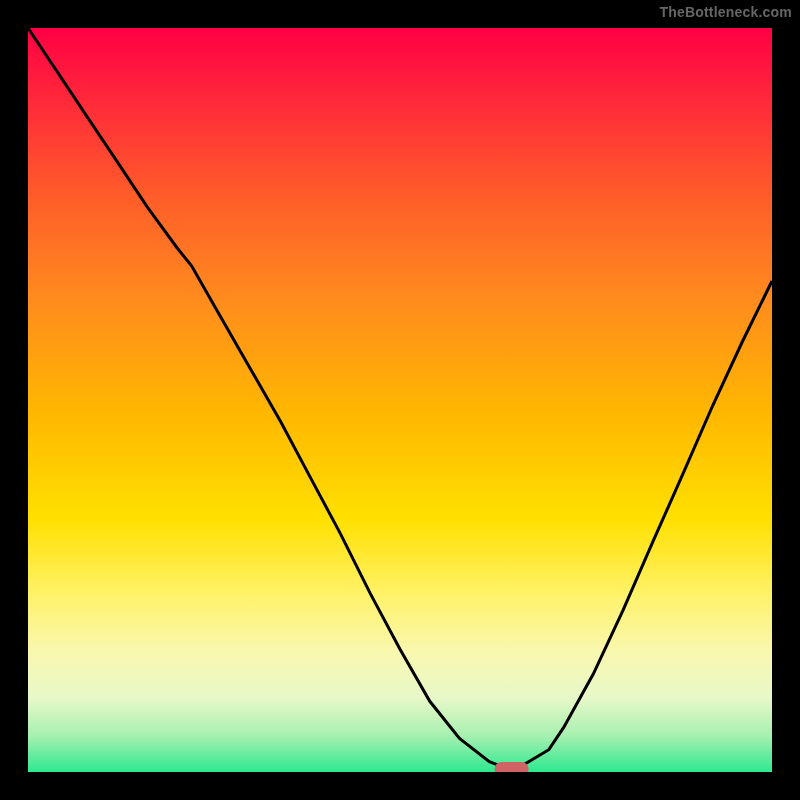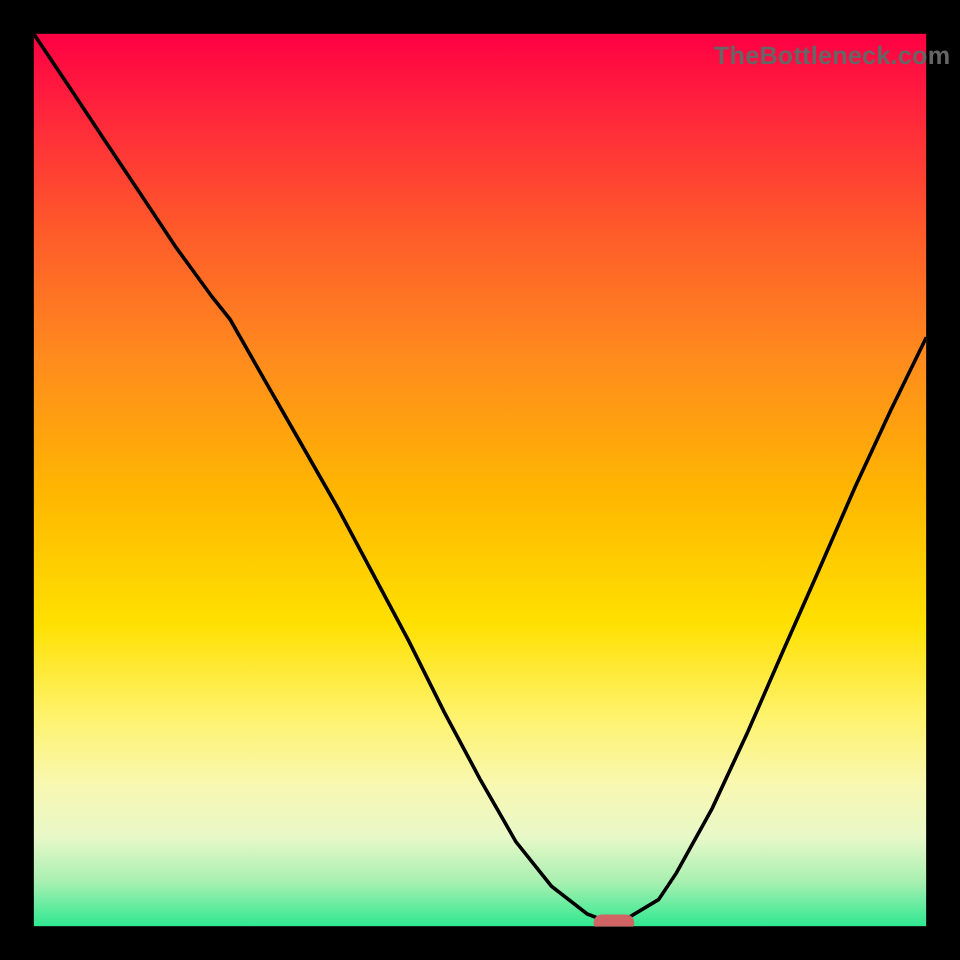--- a/index.html
+++ b/index.html
@@ -26,25 +26,24 @@
   .plot-area svg {
     display: block;
     width: 100%;
     height: 100%;
   }
   .watermark {
     position: absolute;
     top: 4px;
     right: 8px;
     font-family: Arial, Helvetica, sans-serif;
-    font-size: 21px;
+    font-size: 14px;
     font-weight: bold;
     color: #666666;
     letter-spacing: 0.2px;
-    margin-top: 31px;
   }
 </style>
 </head>
 <body>
 
 <div class="frame">
   <div class="plot-area">
     <svg viewBox="0 0 744 744" preserveAspectRatio="none">
       <defs>
         <linearGradient id="bg-grad" x1="0" y1="0" x2="0" y2="1">

